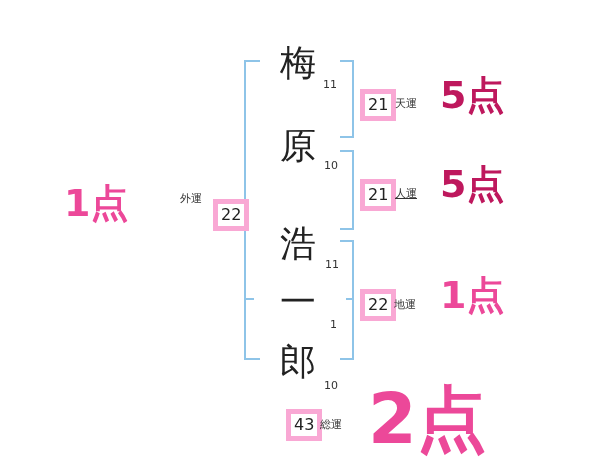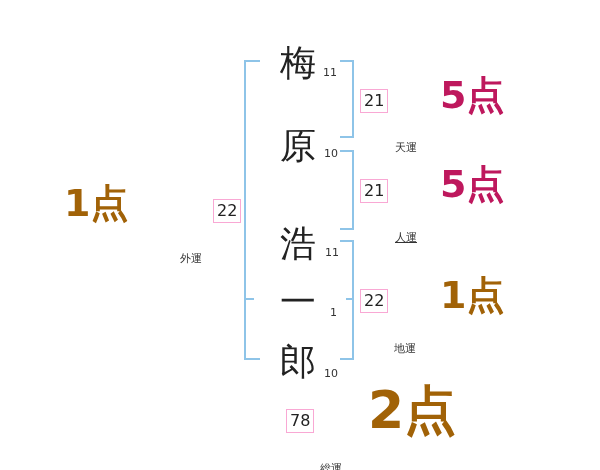--- a/index.html
+++ b/index.html
@@ -1,23 +1,23 @@
 <!DOCTYPE html>
 <html><head>
 <meta charset="utf-8">
 <style>
   html, body { margin:0; padding:0; background:#ffffff; }
   body { width:600px; height:470px; position:relative; overflow:hidden; font-family:"DejaVu Sans", sans-serif; }
   .abs { position:absolute; }
   .char { font-size:36px; color:#222; line-height:1; }
-  .strokes { font-size:11px; color:#333; }
-  .box { border:1px solid #f9a8d4; font-size:16px; color:#222; padding:0 3px; line-height:22px; height:22px; background:#fff; }
-  .label { font-size:11px; color:#333;margin-top:44px; }
+  .strokes { font-size:11px; color:#333;margin-top:12px; }
+  .box { border:5px solid #f9a8d4; font-size:16px; color:#222; padding:0 3px; line-height:22px; height:22px; background:#fff; }
+  .label { font-size:11px; color:#333; }
   .score { line-height:1; font-weight:bold; }
-  .blue { color:#a16207; }
+  .blue { color:#ec4899; }
   .red { color:#be185d; }
   .line { position:absolute; background:#8ec4e8; }
 </style>
 </head>
 <body>
 
 <div class="line" style="left:244px;top:60px;width:2px;height:300px;"></div>
 <div class="line" style="left:244px;top:60px;width:16px;height:2px;"></div>
 <div class="line" style="left:244px;top:358px;width:16px;height:2px;"></div>
 <div class="line" style="left:244px;top:298px;width:10px;height:2px;"></div>
@@ -51,19 +51,19 @@
 <div class="abs score red" style="left:440px;top:76px;font-size:38px;">5点</div>
 
 <div class="abs box" style="left:360px;top:179px;">21</div>
 <div class="abs label" style="left:395px;top:186px;text-decoration:underline;">人運</div>
 <div class="abs score red" style="left:440px;top:165px;font-size:38px;">5点</div>
 
 <div class="abs box" style="left:360px;top:289px;">22</div>
 <div class="abs label" style="left:394px;top:297px;text-align:right;">地運</div>
 <div class="abs score blue" style="left:440px;top:276px;font-size:38px;">1点</div>
 
-<div class="abs label" style="left:180px;top:207px;">外運</div>
+<div class="abs label" style="left:180px;top:191px;">外運</div>
 <div class="abs box" style="left:213px;top:199px;">22</div>
 <div class="abs score blue" style="left:64px;top:184px;font-size:38px;">1点</div>
 
-<div class="abs box" style="left:286px;top:409px;">78</div>
+<div class="abs box" style="left:286px;top:409px;">43</div>
 <div class="abs label" style="left:320px;top:417px;">総運</div>
-<div class="abs score blue" style="left:368px;top:384px;font-size:52px;">2点</div>
+<div class="abs score blue" style="left:368px;top:384px;font-size:70px;">2点</div>
 
 </body></html>

